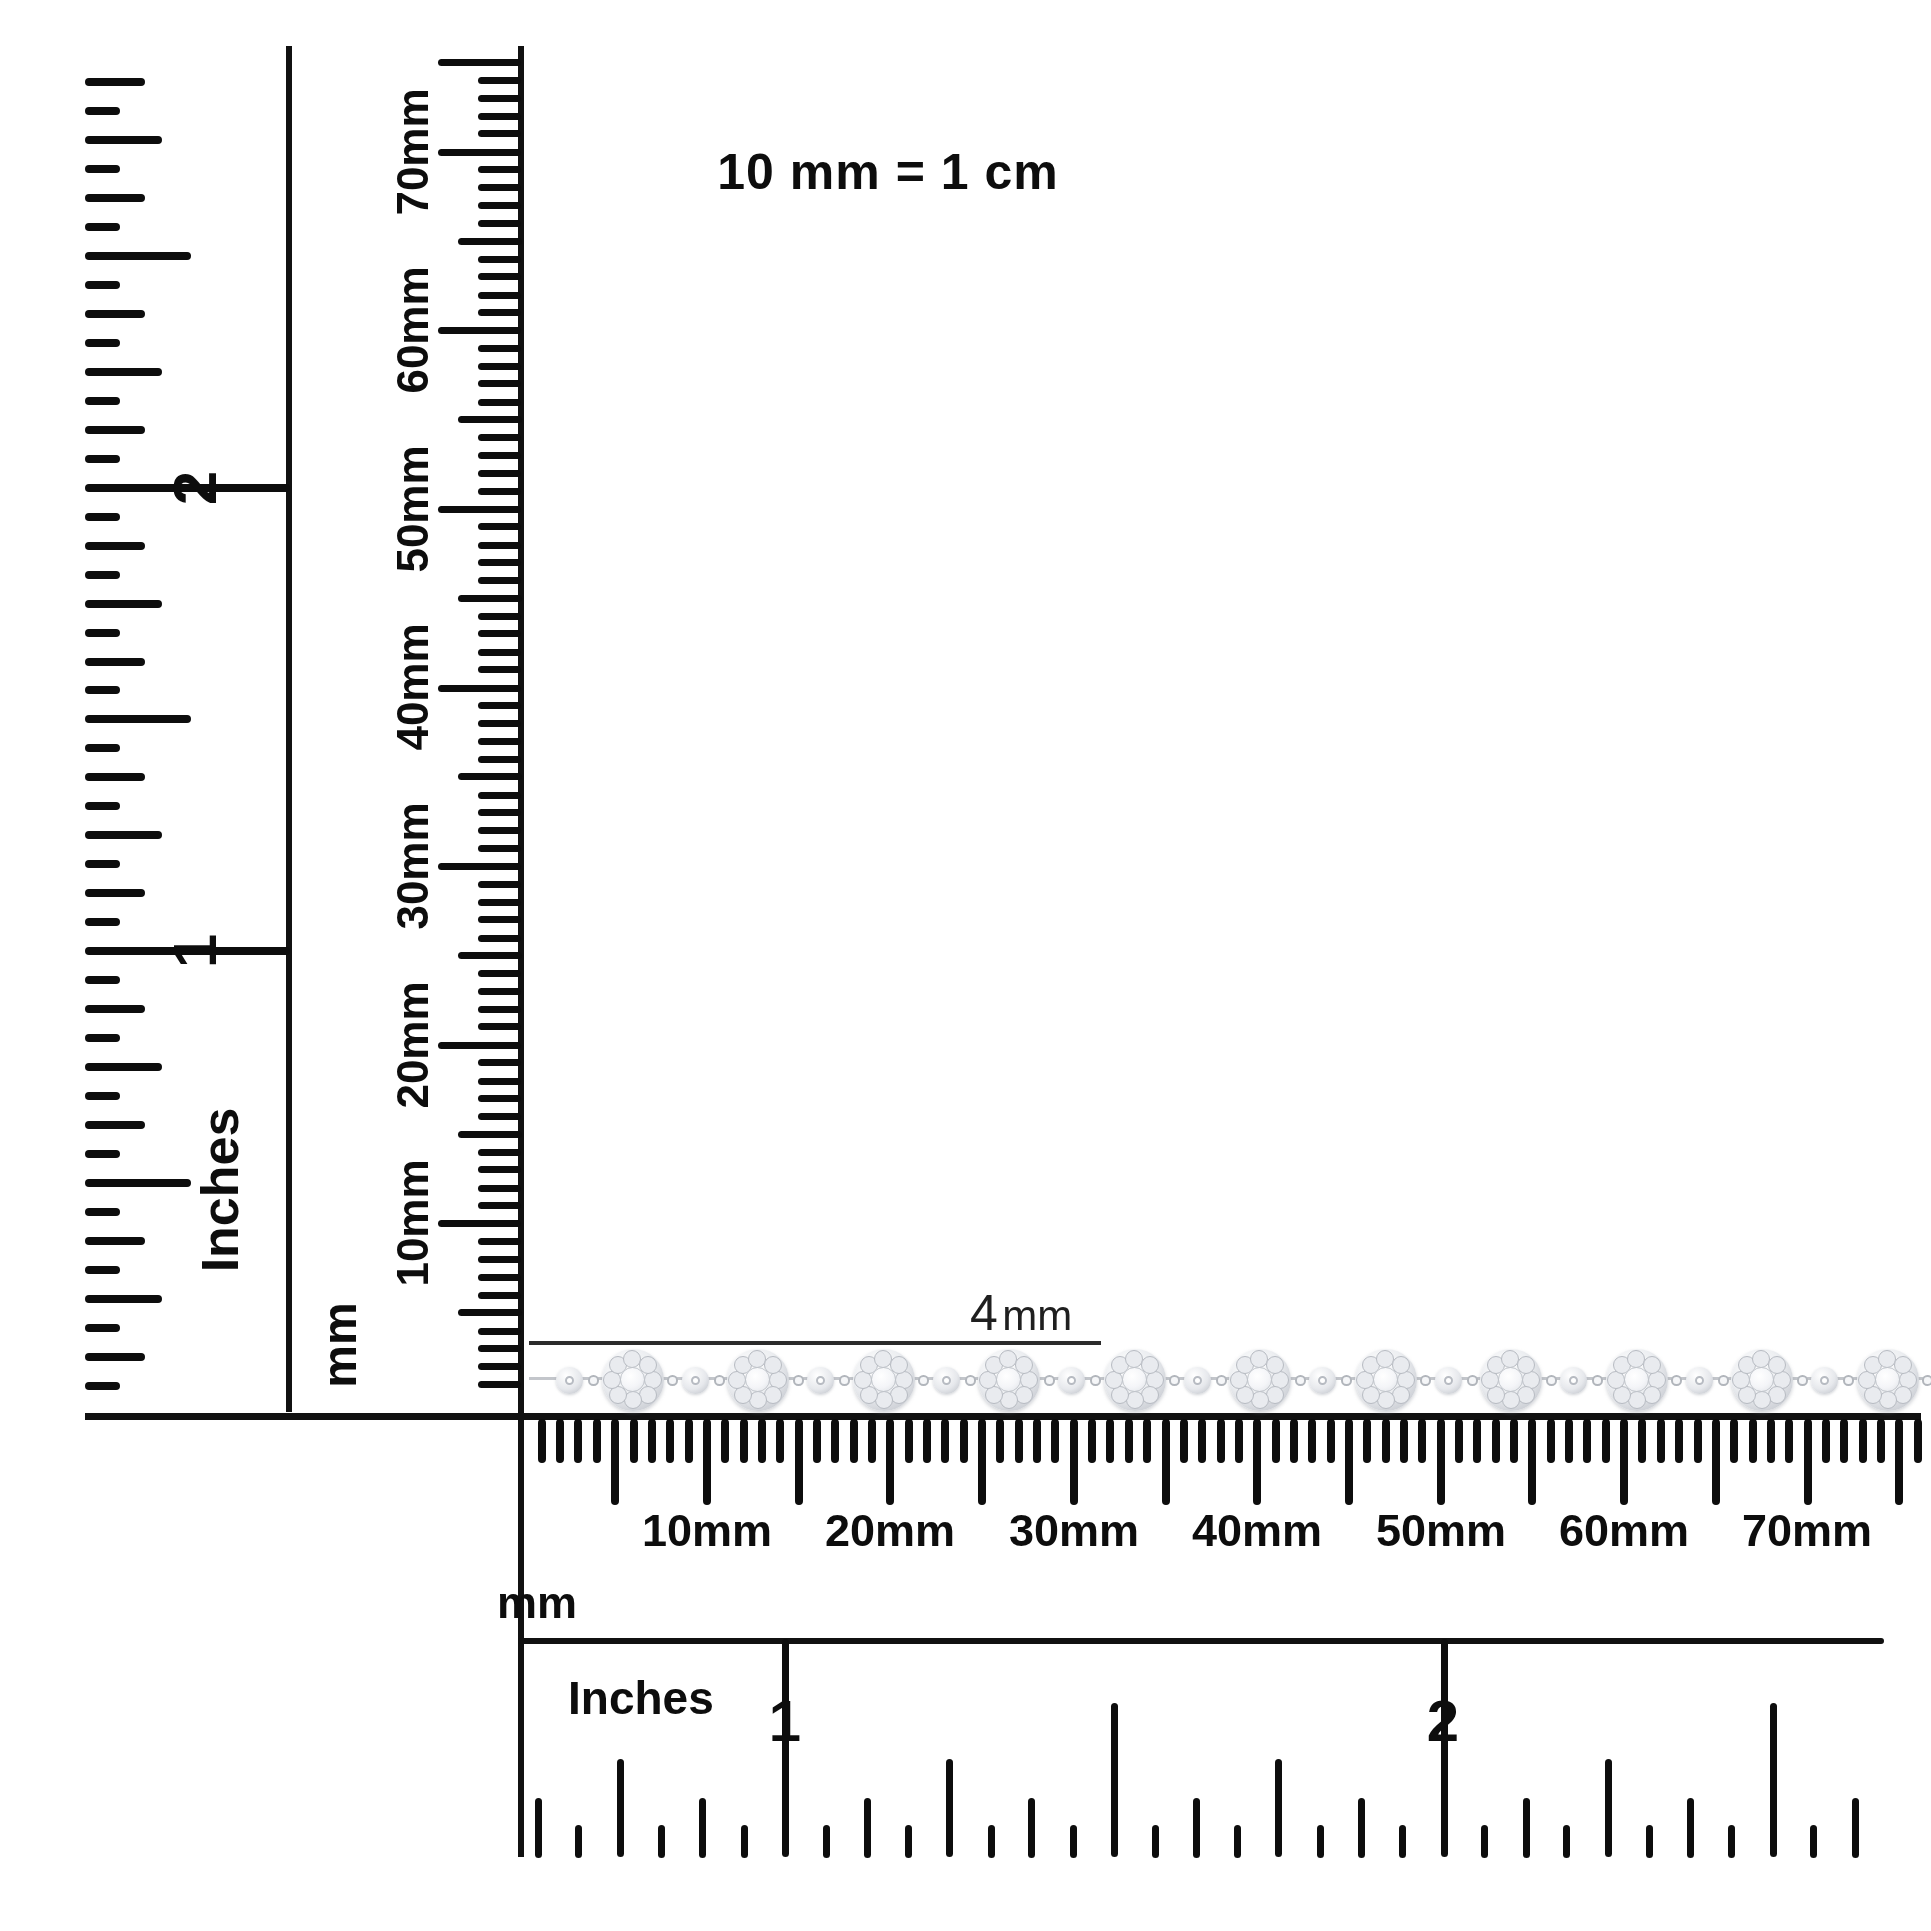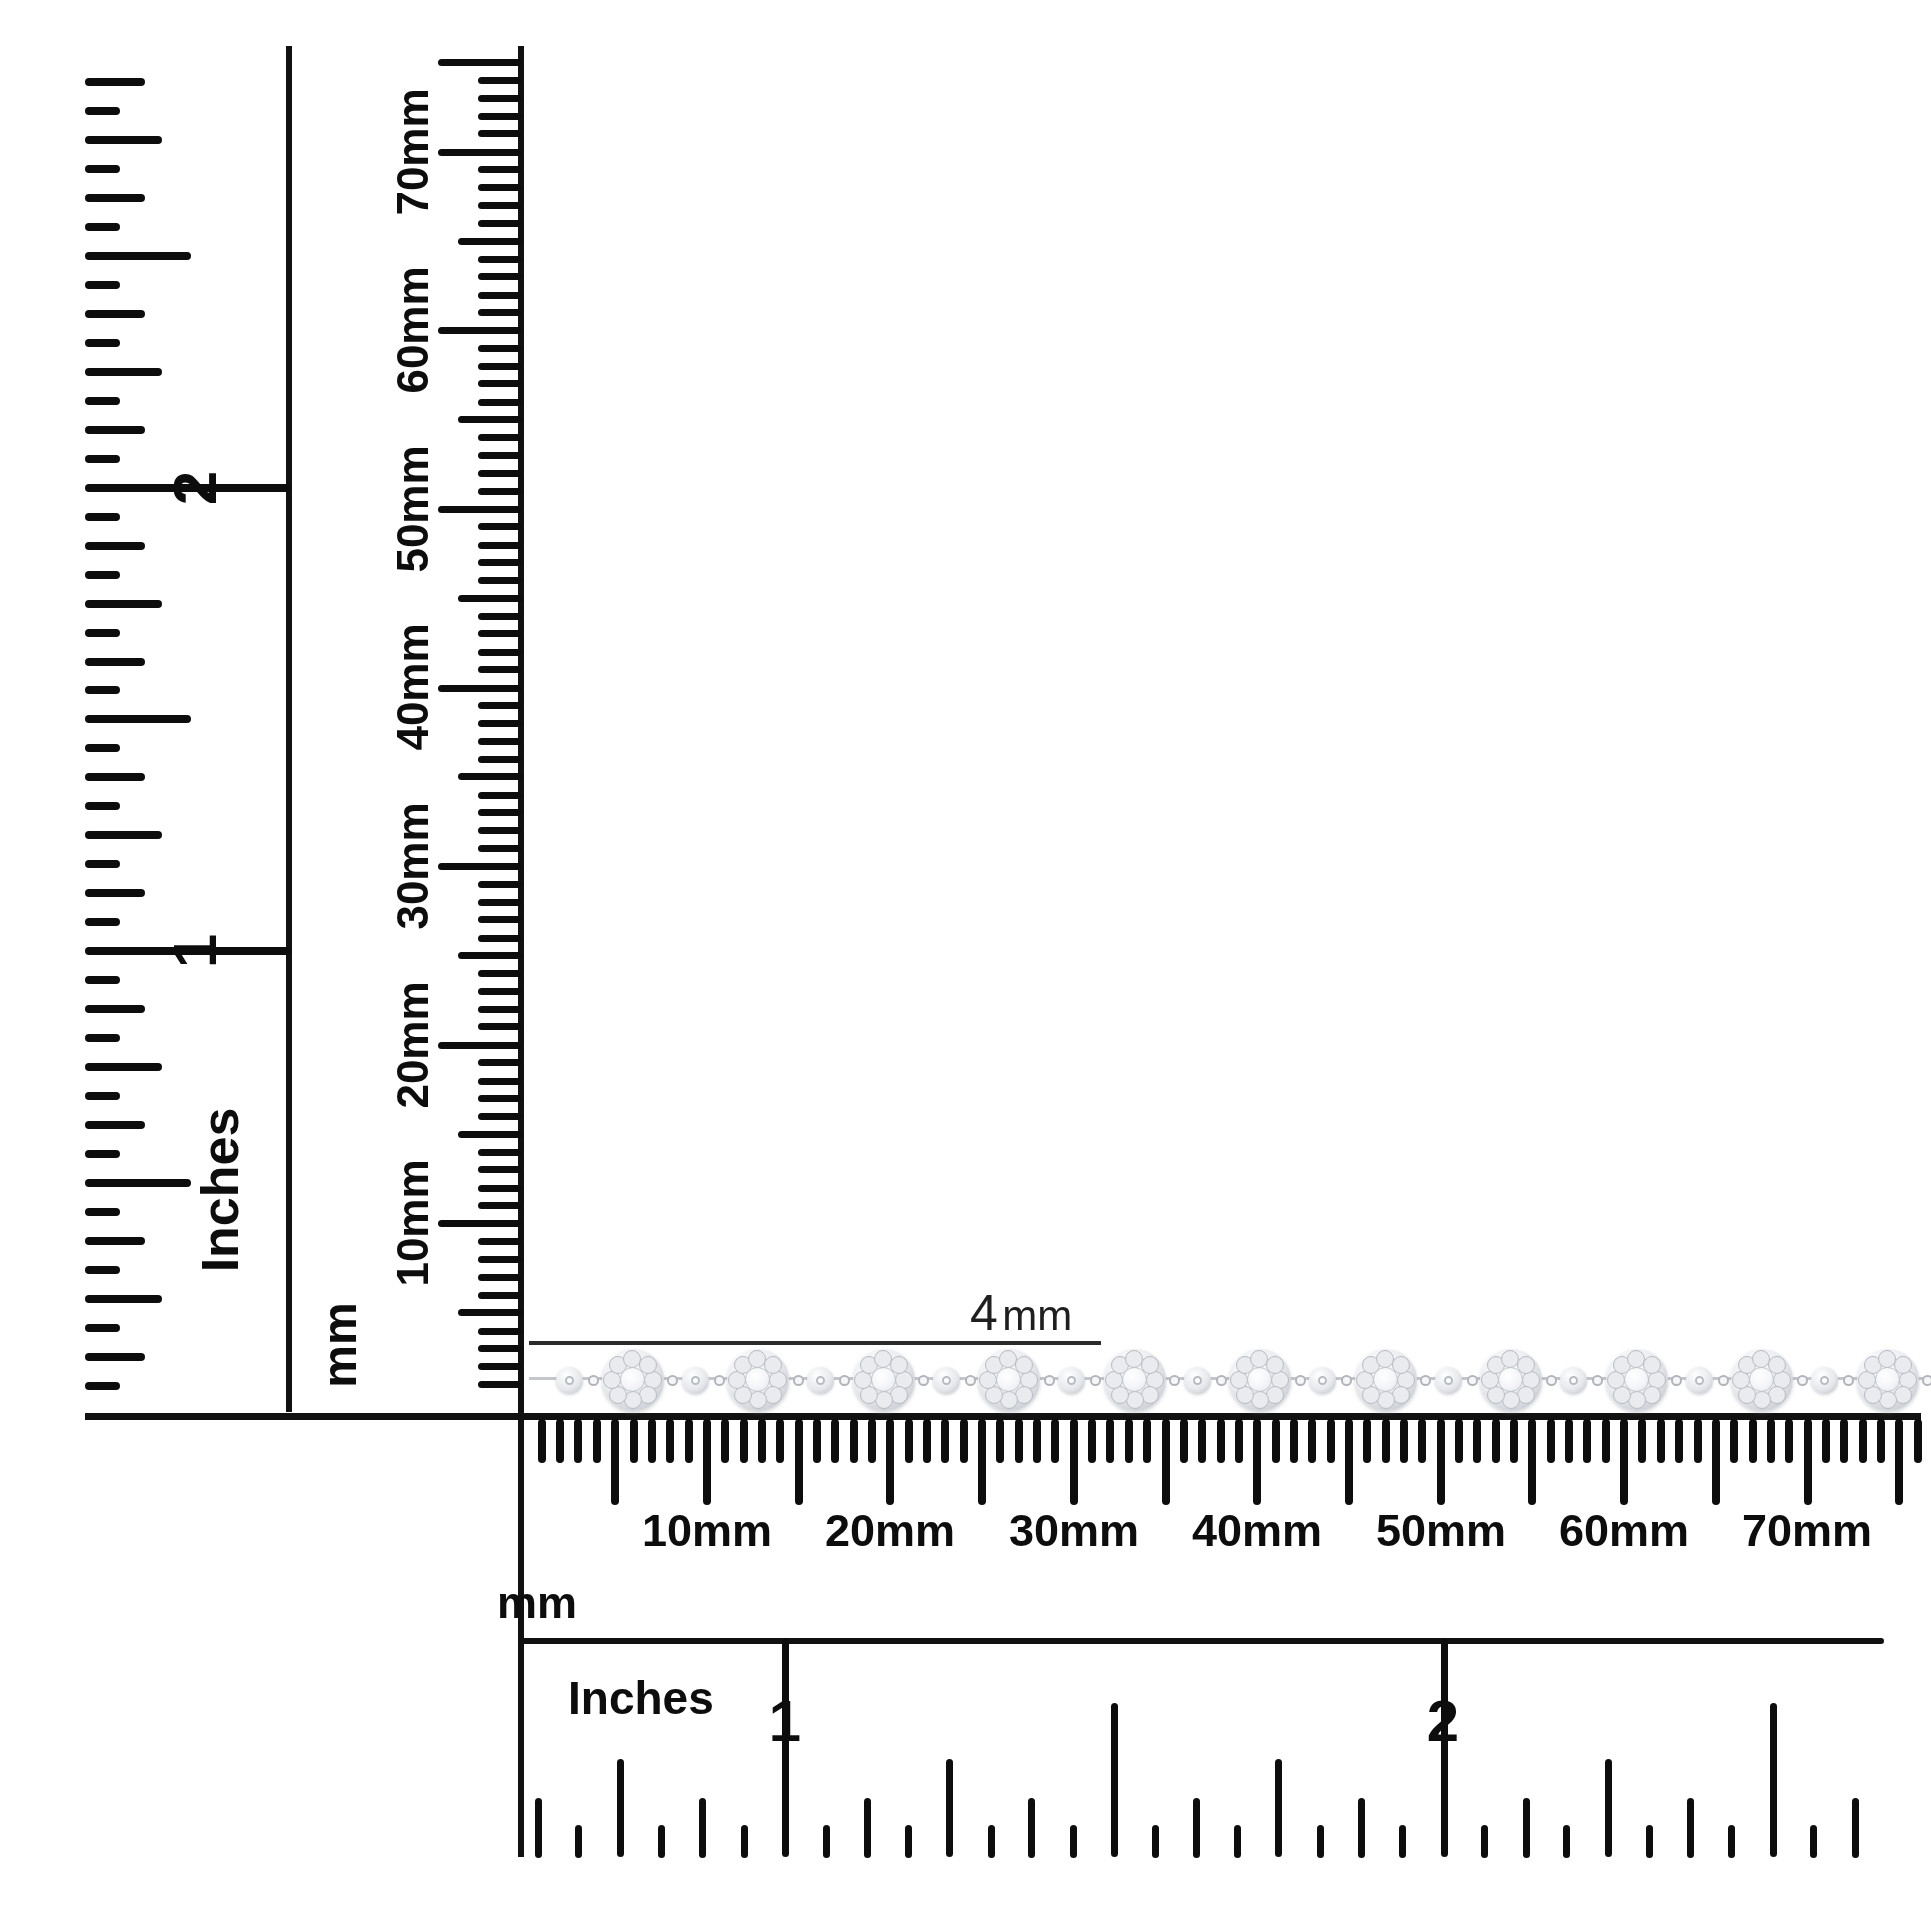--- a/index.html
+++ b/index.html
@@ -32,20 +32,21 @@
     background:radial-gradient(circle at 38% 32%,#ffffff 0%,#e6e8ec 55%,#b9bdc4 100%);
     box-shadow:0 1px 2.9px rgba(140,145,155,.4);}
   .bead-hole{position:absolute;border-radius:50%;background:#ffffff;border:2.9px solid #b7bbc2;box-sizing:border-box;}
   .ring{position:absolute;border-radius:50%;border:2.9px solid #b2b6bc;box-sizing:border-box;background:#f5f6f8;}
 </style>
 </head>
 <body>
 
 <div id="stage">
 
+  <div class="lbl ctr" id="header-note">10 mm = 1 cm</div>
 
   <div>
     <div class="line" style="left:286px;top:46px;width:5.8px;height:1366px;"></div>
     <div class="lbl rot" id="left-inches-unit">Inches</div>
     <div id="left-inches-ticks">
         <div class="tick" style="left: 85px; top: 1382px; width: 35px; height: 7.7px;"></div>
         <div class="tick" style="left: 85px; top: 1353px; width: 60px; height: 7.7px;"></div>
         <div class="tick" style="left: 85px; top: 1324px; width: 35px; height: 7.7px;"></div>
         <div class="tick" style="left: 85px; top: 1295px; width: 77px; height: 7.7px;"></div>
         <div class="tick" style="left: 85px; top: 1266px; width: 35px; height: 7.7px;"></div>

